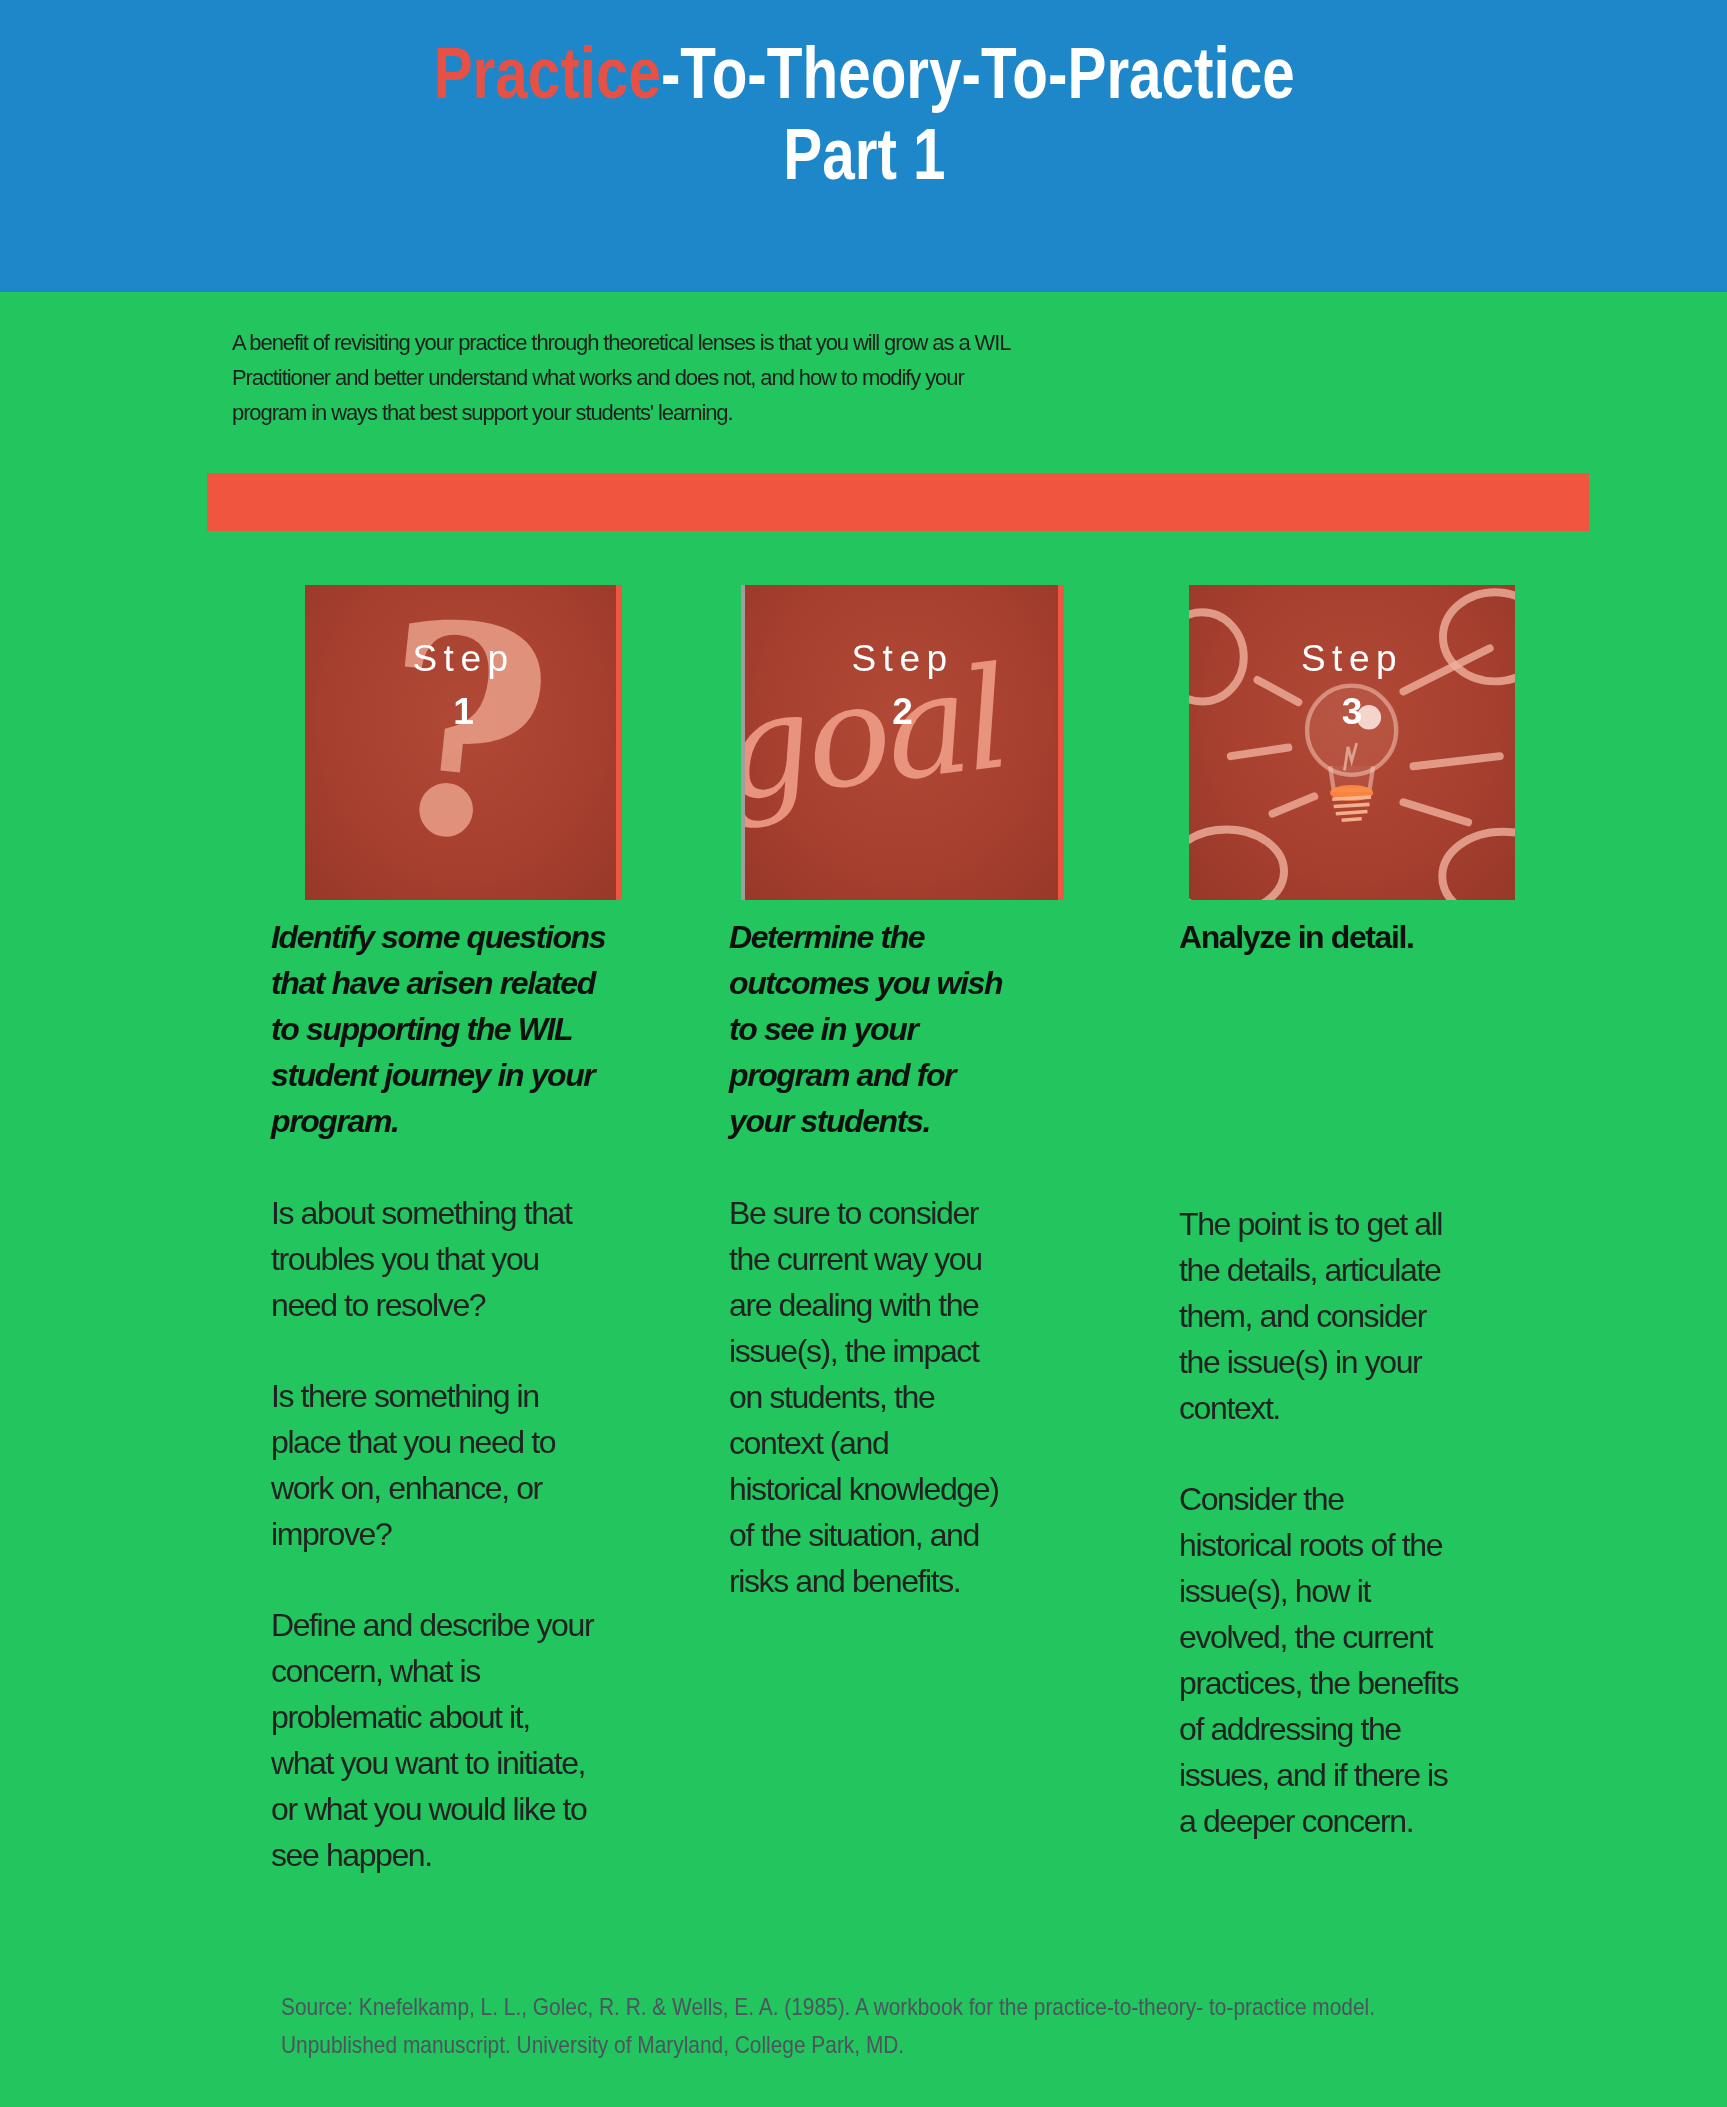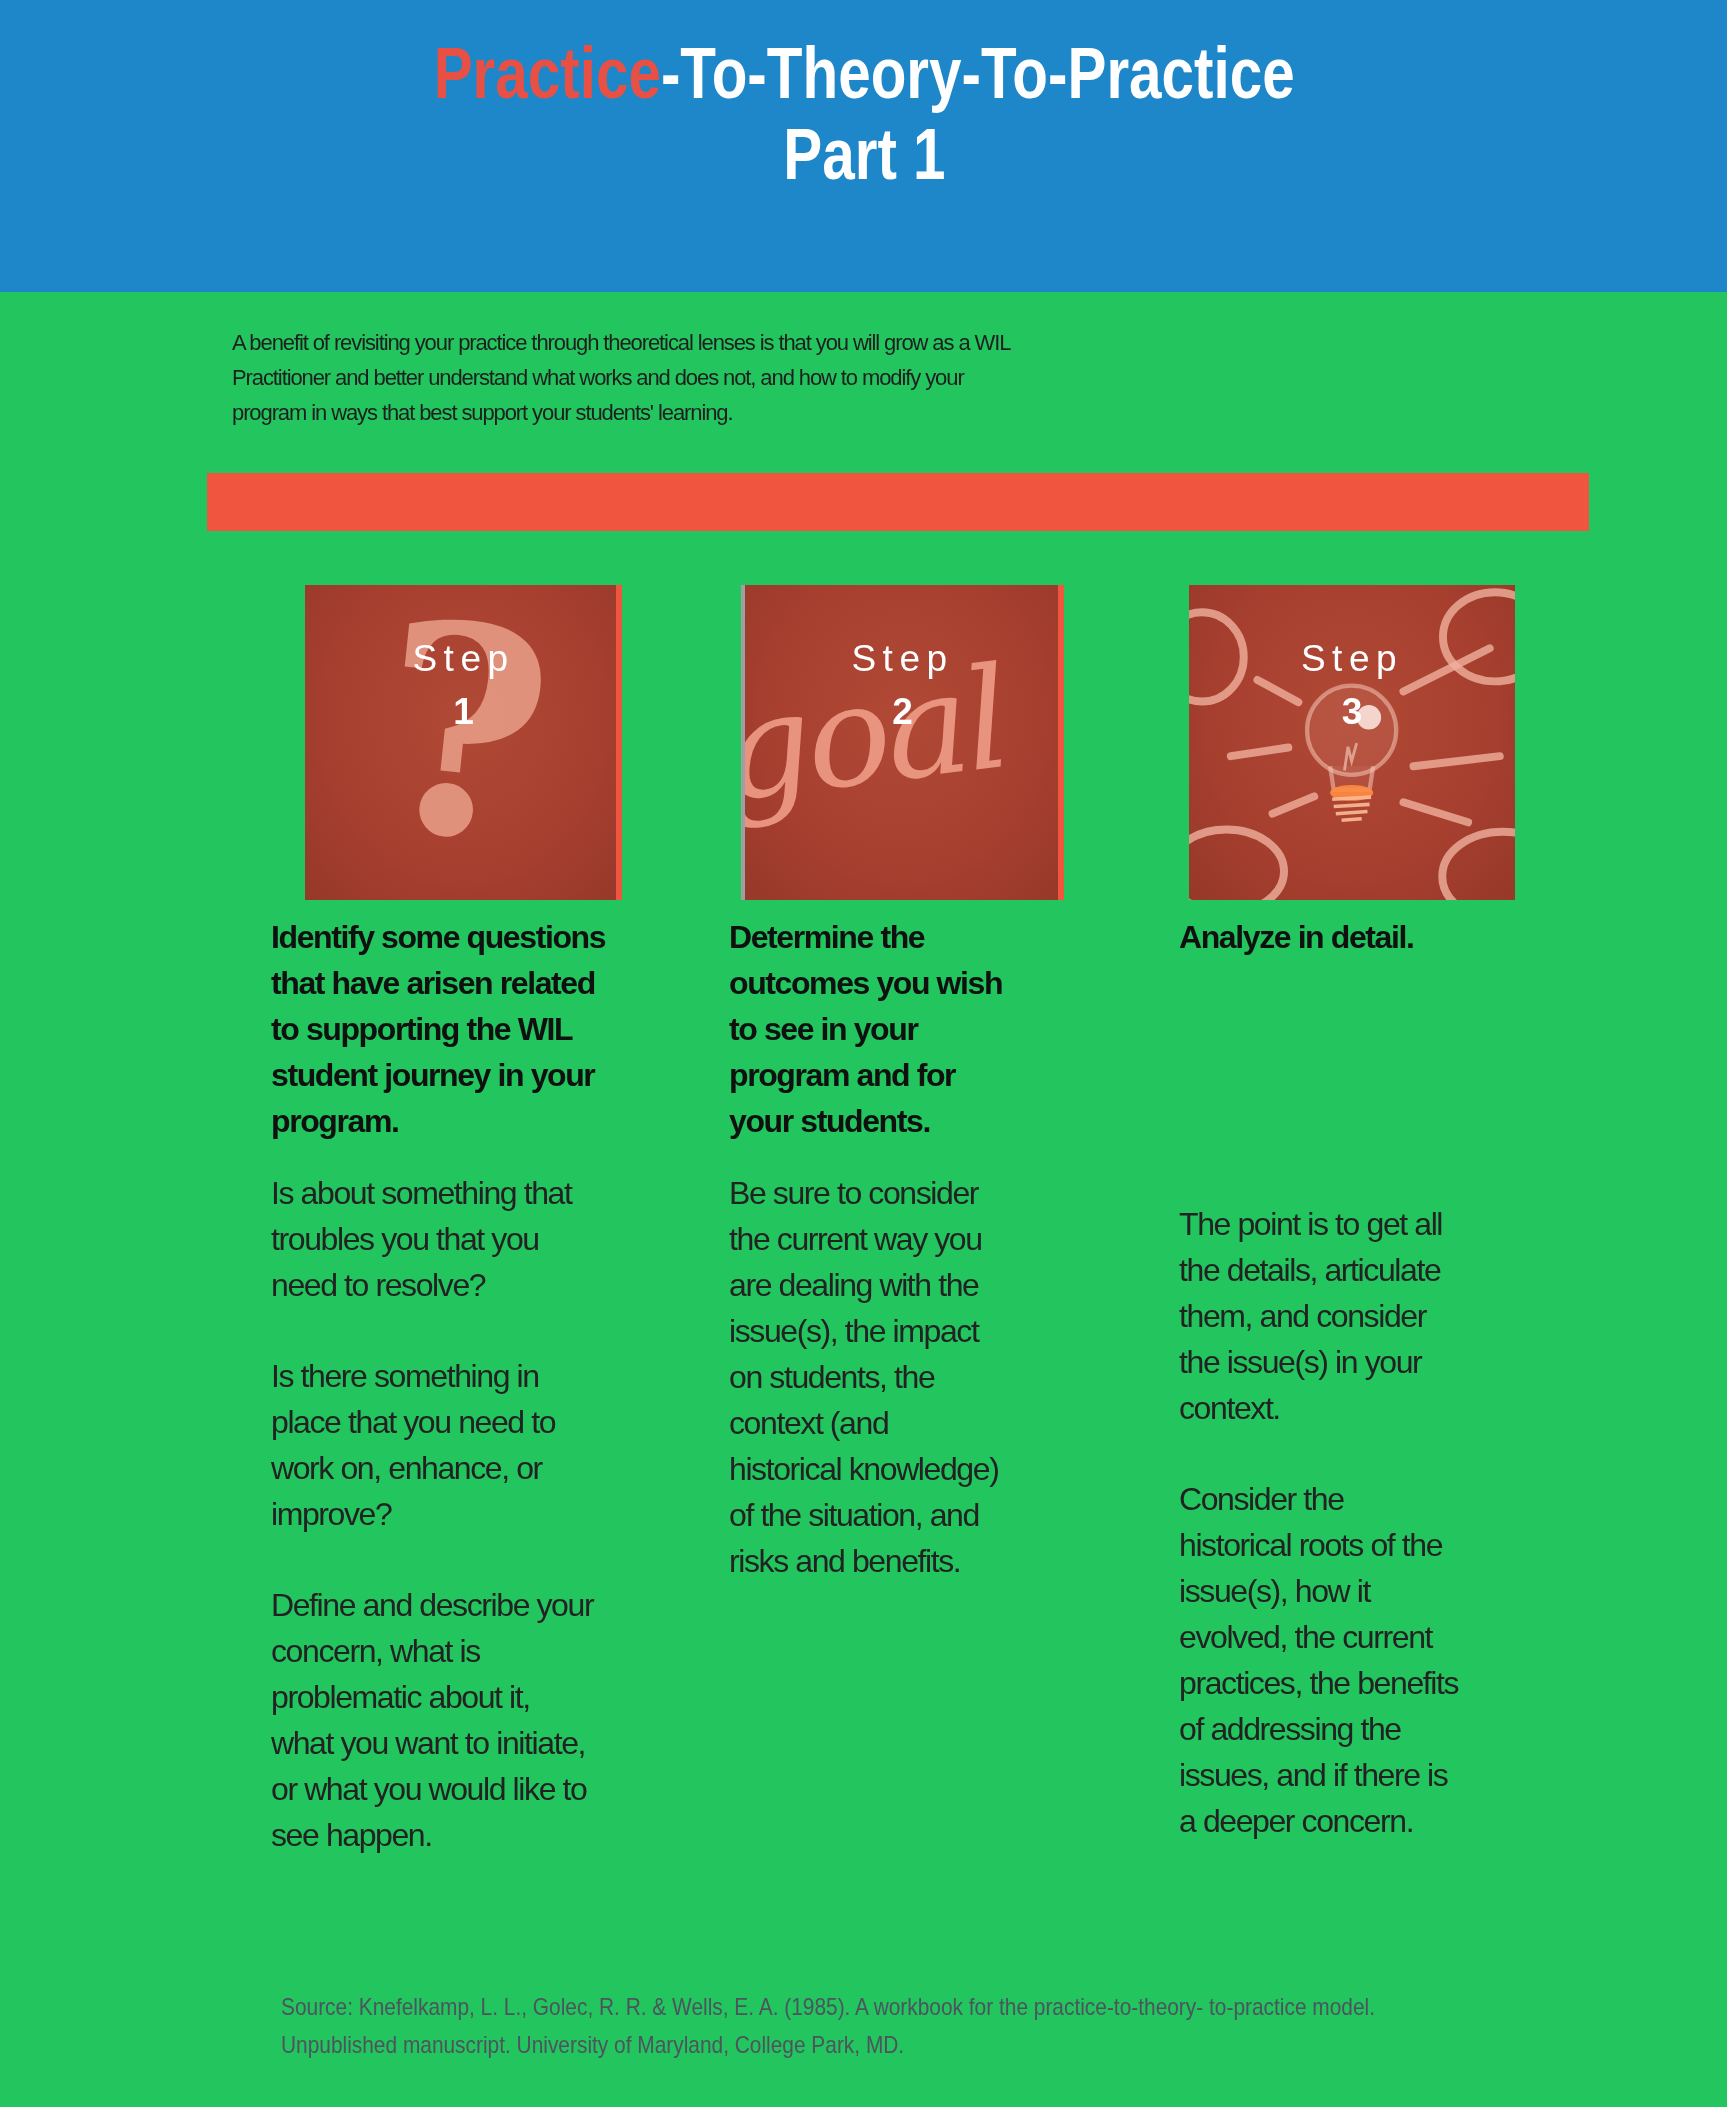--- a/index.html
+++ b/index.html
@@ -72,21 +72,21 @@
     position:absolute;top:914px;color:#222222;
     font-size:32px;line-height:46px;letter-spacing:-1.4px;
   }
   .col1{left:271px;width:392px;}
   .col2{left:729px;width:374px;}
   .col3{left:1179px;width:392px;}
   .col h3{
     margin:0;padding:0;font-size:32px;line-height:46px;font-weight:700;
     color:#101010;white-space:pre-line;letter-spacing:-1.4px;
   }
-  .col1 h3,.col2 h3{margin-bottom:26px;}
+  .col1 h3,.col2 h3{margin-bottom:46px;font-style:italic;}
   .col3 h3{margin-bottom:241px;}
   .col p{margin:0 0 45px 0;padding:0;white-space:pre-line;}
   
   .source{
     position:absolute;left:281px;top:1988px;width:1440px;
     font-size:24px;line-height:38px;color:#4d545e;white-space:pre-line;
     transform:scaleX(0.87);transform-origin:0 0;
   }
 </style>
 </head>

